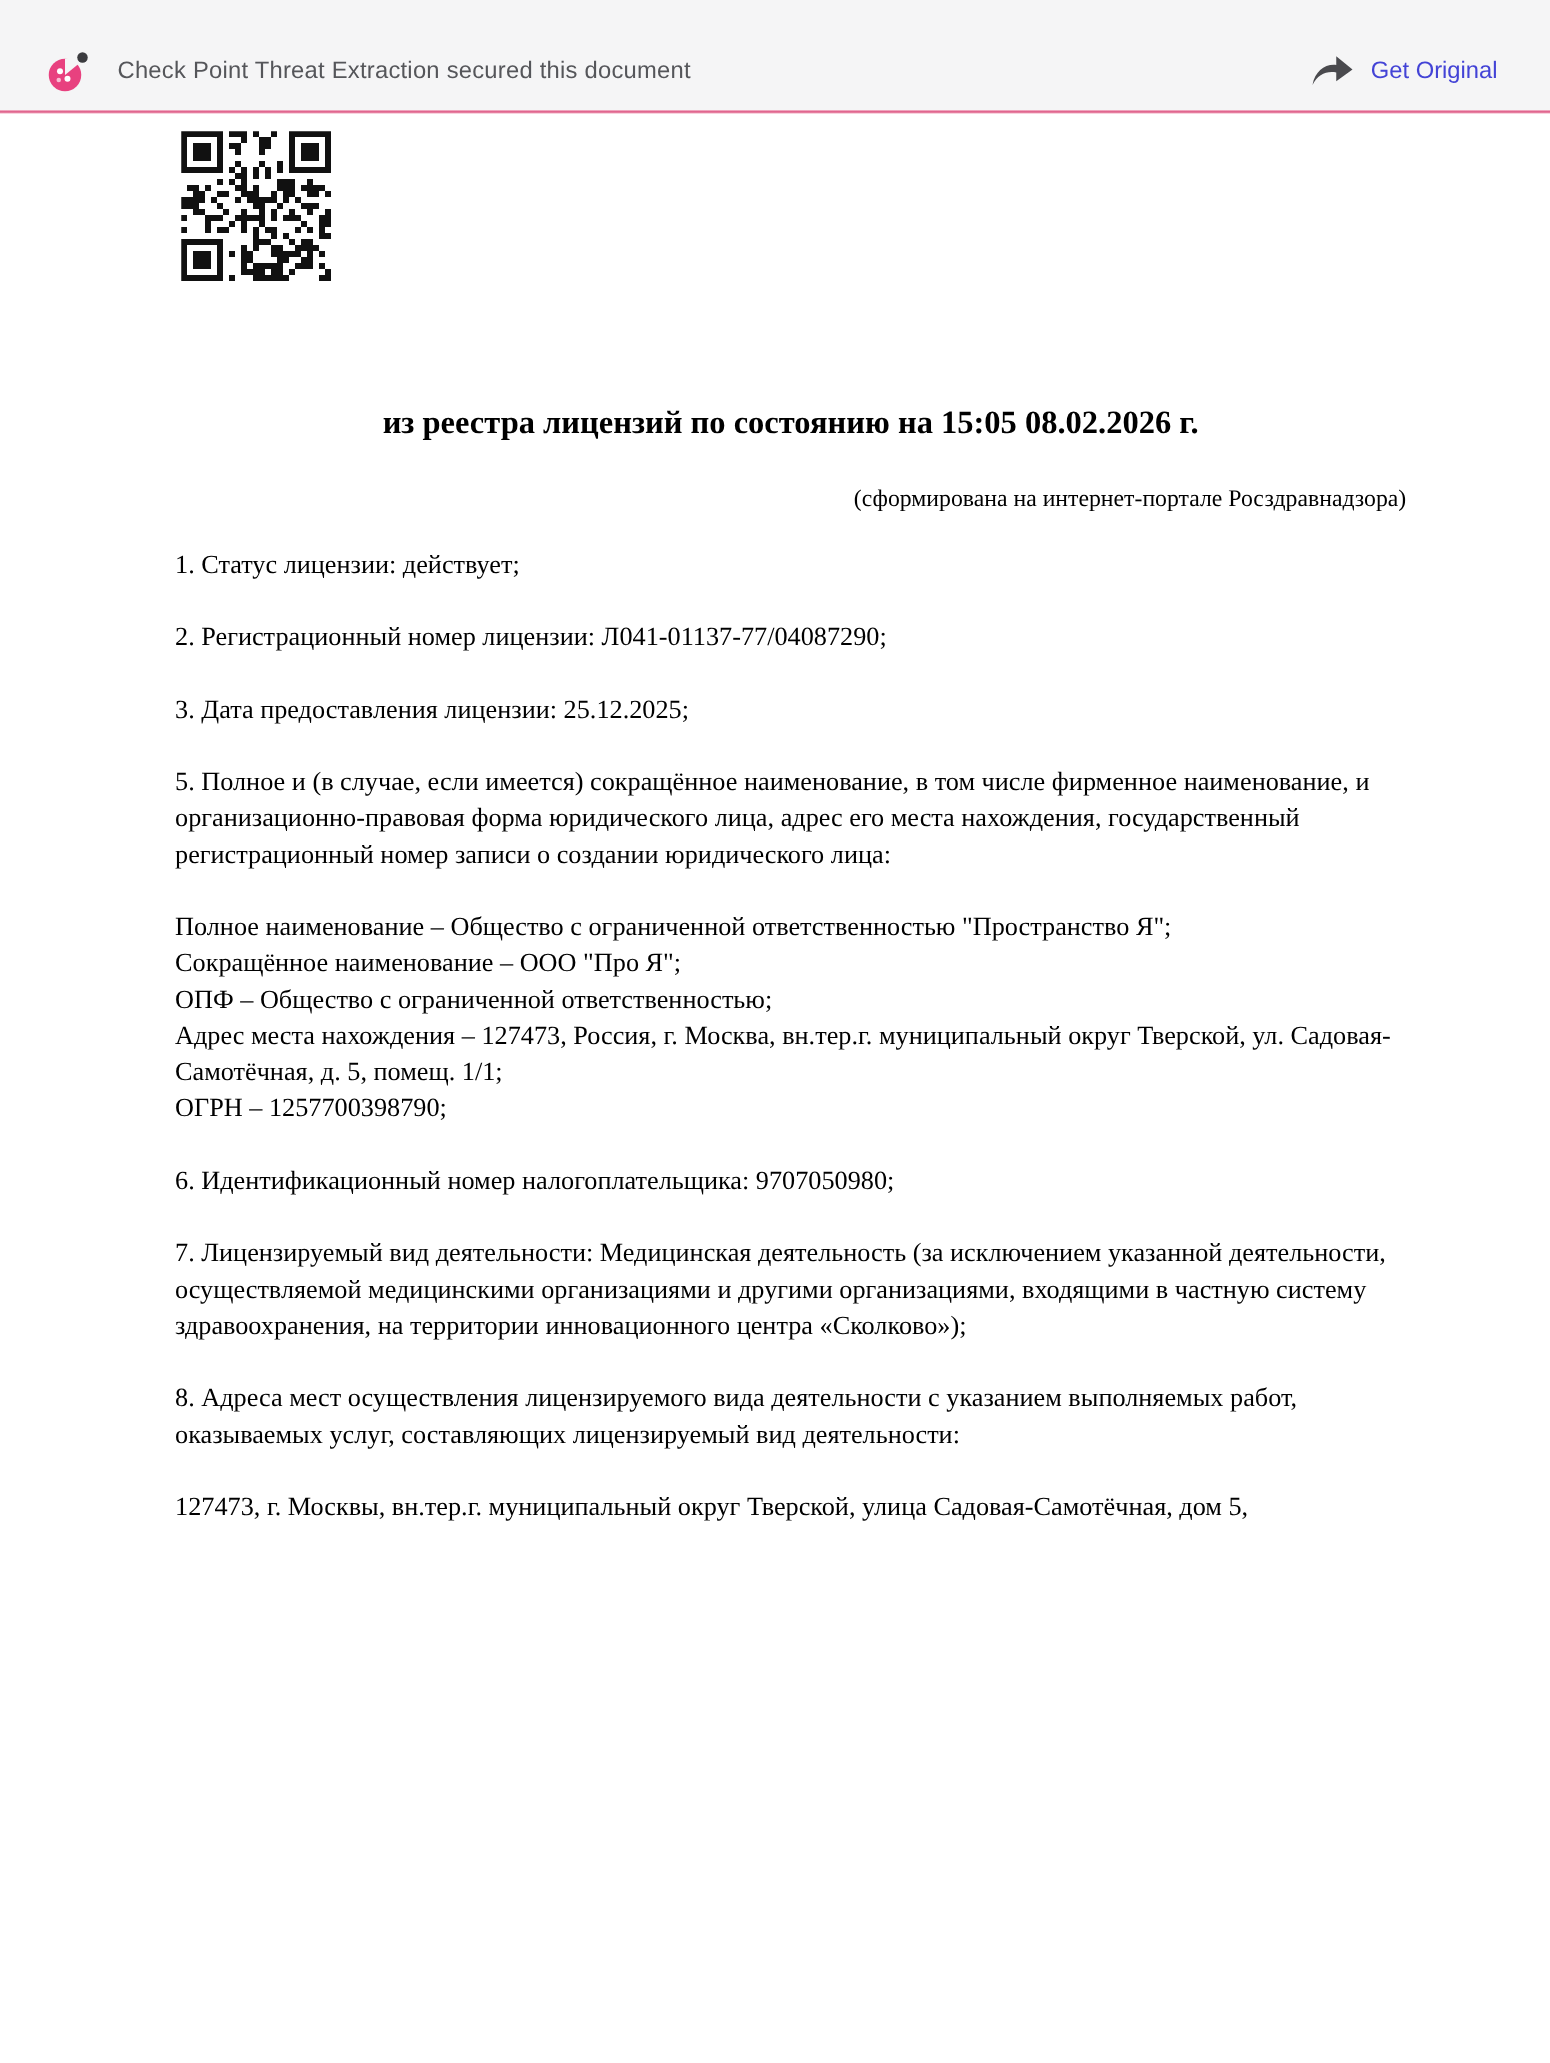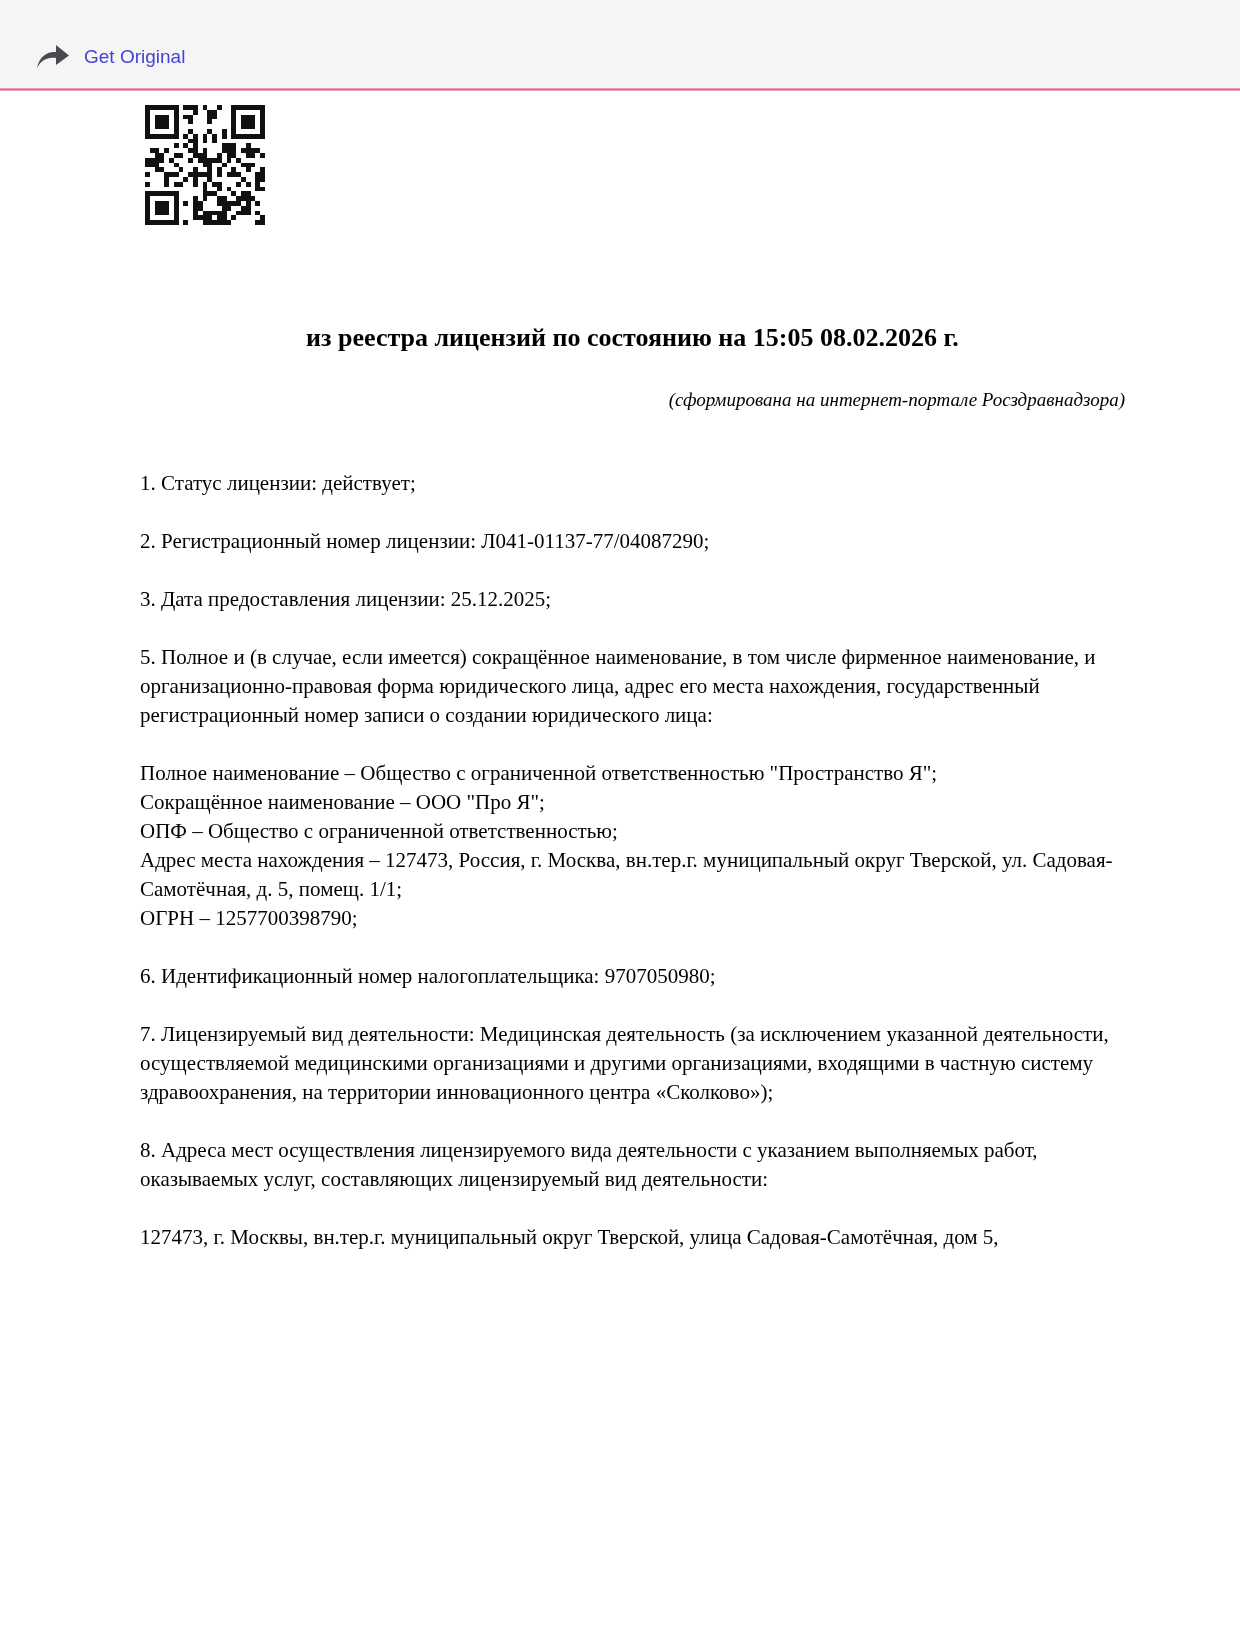--- a/index.html
+++ b/index.html
@@ -57,34 +57,46 @@
     margin-top: 96px;
     text-align: center;
     font-weight: bold;
     font-size: 26px;
     line-height: 34px;
   }
   .subtitle {
     margin-top: 34px;
     text-align: right;
     font-size: 19px;
-    font-style: italic;
   }
   .doc-body {
-    margin-top: 58px;
+    margin-top: 26px;
     font-size: 21px;
     line-height: 29px;
   }
   .para { margin: 0 0 29px 0; }
   .para.block { white-space: pre-line; }
 </style>
 </head>
 <body>
 
 <div class="banner">
+  <div class="banner-left">
+    <span class="cp-logo">
+      <svg viewBox="0 0 38 38" width="38" height="38" aria-hidden="true">
+        <circle cx="16" cy="22" r="13" fill="#e8417f"></circle>
+        <path d="M16 22 L27 13 A13 13 0 0 0 16 9 Z" fill="#f5f5f6"></path>
+        <circle cx="12" cy="19" r="2.4" fill="#ffffff"></circle>
+        <circle cx="18" cy="25" r="2.4" fill="#ffffff"></circle>
+        <circle cx="11" cy="26" r="1.8" fill="#f9bcd2"></circle>
+        <circle cx="30" cy="8" r="4.2" fill="#3b3b3f"></circle>
+      </svg>
+    </span>
+    <span class="banner-msg">Check Point Threat Extraction secured this document</span>
+  </div>
   <div class="banner-right">
     <span class="share-arrow">
       <svg viewBox="0 0 34 26" width="34" height="26" aria-hidden="true">
         <path d="M1 24 C3 13, 11 7, 20 8 L20 1 L33 11.5 L20 21 L20 14 C12 12.5, 5 16, 1 24 Z" fill="#4a4a4e"></path>
       </svg>
     </span>
     <a class="get-original" href="#">Get Original</a>
   </div>
 </div>
 <div class="banner-rule"></div>

